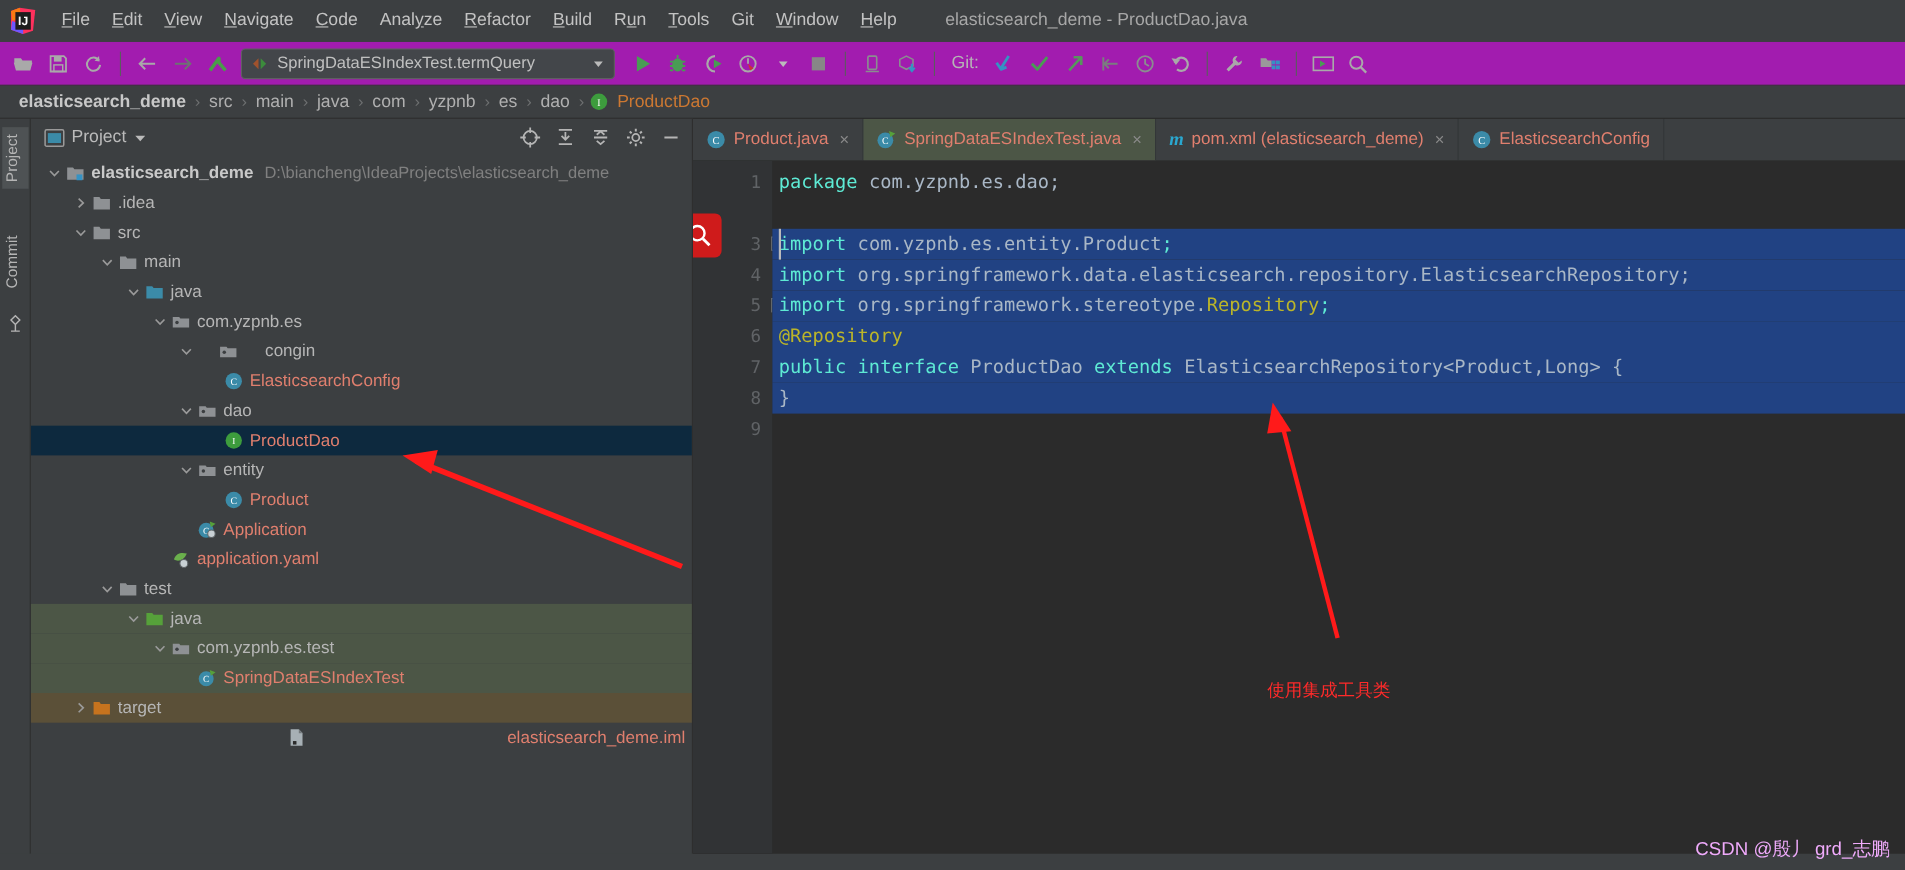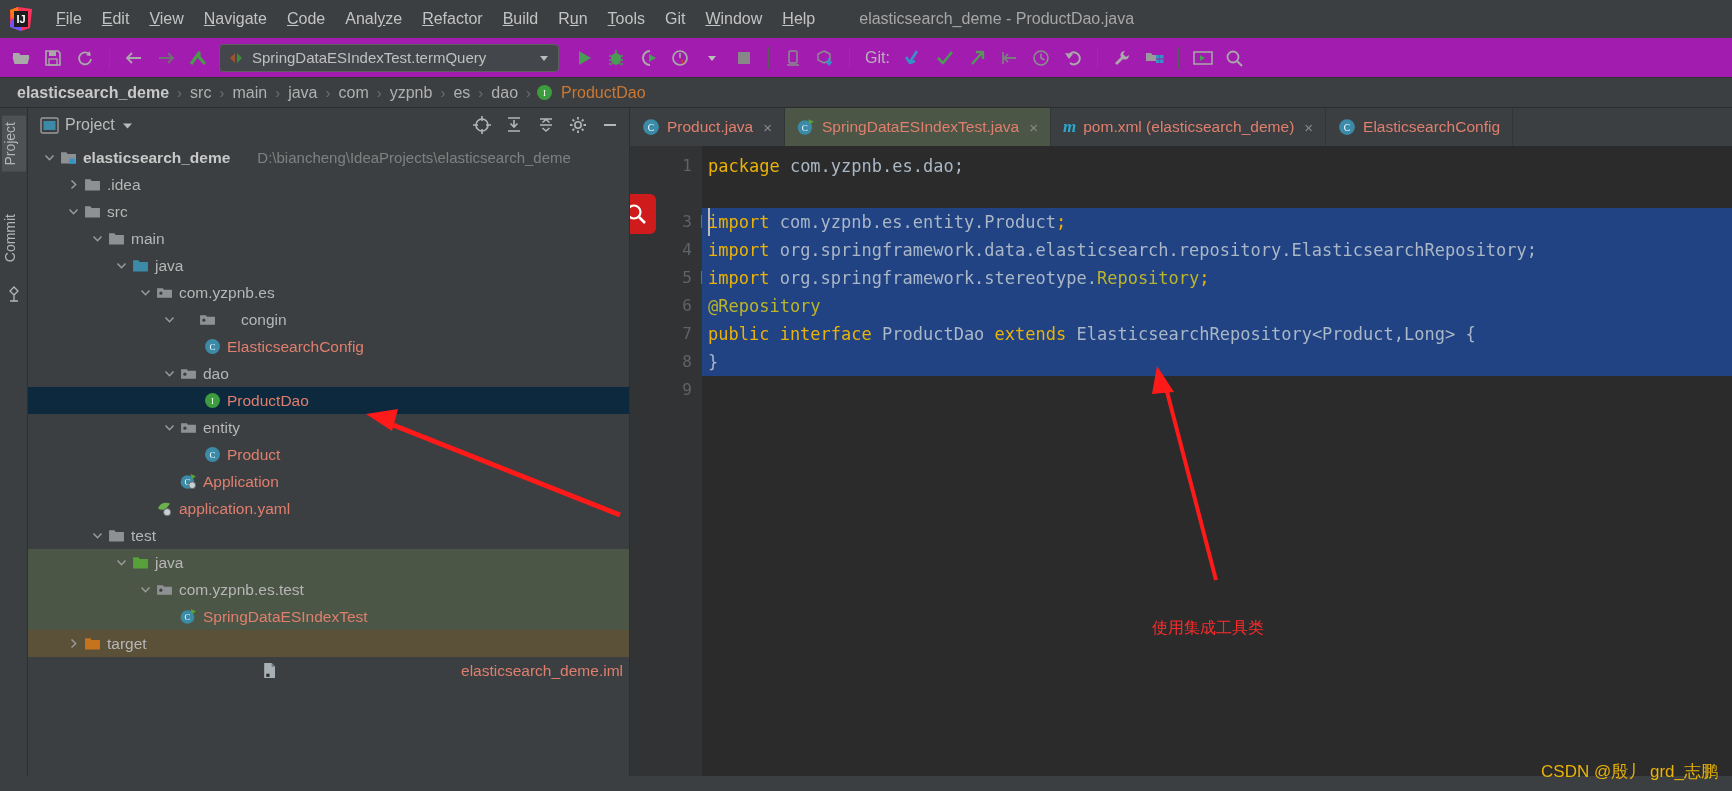--- a/index.html
+++ b/index.html
@@ -196,21 +196,21 @@
     width: 20px; height: 18px;
     flex: 0 0 20px;
     margin-right: 5px;
     display: flex; align-items: center; justify-content: center;
   }
   .trow .tlabel { color: #b6b6b6; }
   .trow .tlabel.bold { font-weight: bold; color: #c9c9c9; }
   .trow .tlabel.red { color: #e07f6e; }
   .trow .tsub {
     color: #808080;
-    margin-left: 27px;
+    margin-left: 10px;
     font-size: 15px;
   }
   .trow.selected { background: #0d293e; }
   .trow.tscope-test { background: #4c5646; }
   .trow.tscope-target { background: #5b5038; }
 
   
   .editorarea {
     flex: 1 1 auto;
     display: flex;
@@ -285,21 +285,21 @@
     overflow: hidden;
   }
   .cline {
     height: 28px;
     line-height: 28px;
     white-space: pre;
     padding-left: 6px;
     color: #a9b7c6;
   }
   .cline.sel { background: #214283; }
-  .kw { color: #eab308; }
+  .kw { color: #5eead4; }
   .ann { color: #bbb529; }
   .pl { color: #a9b7c6; }
   .caret {
     position: absolute;
     width: 2px;
     background: #bbbbbb;
   }
 
   
   .search-badge {
@@ -324,21 +324,21 @@
   .anno-text {
     position: absolute;
     color: #ff2a2a;
     font-size: 16px;
     white-space: nowrap;
   }
   .csdn {
     position: absolute;
     right: 14px;
     bottom: 8px;
-    color: #eab308;
+    color: #f0abfc;
     font-size: 17px;
     white-space: nowrap;
   }
 </style>
 </head>
 <body>
 
 <div class="menubar">
   <div class="ij-logo">
     <svg width="26" height="26" viewBox="0 0 26 26">

